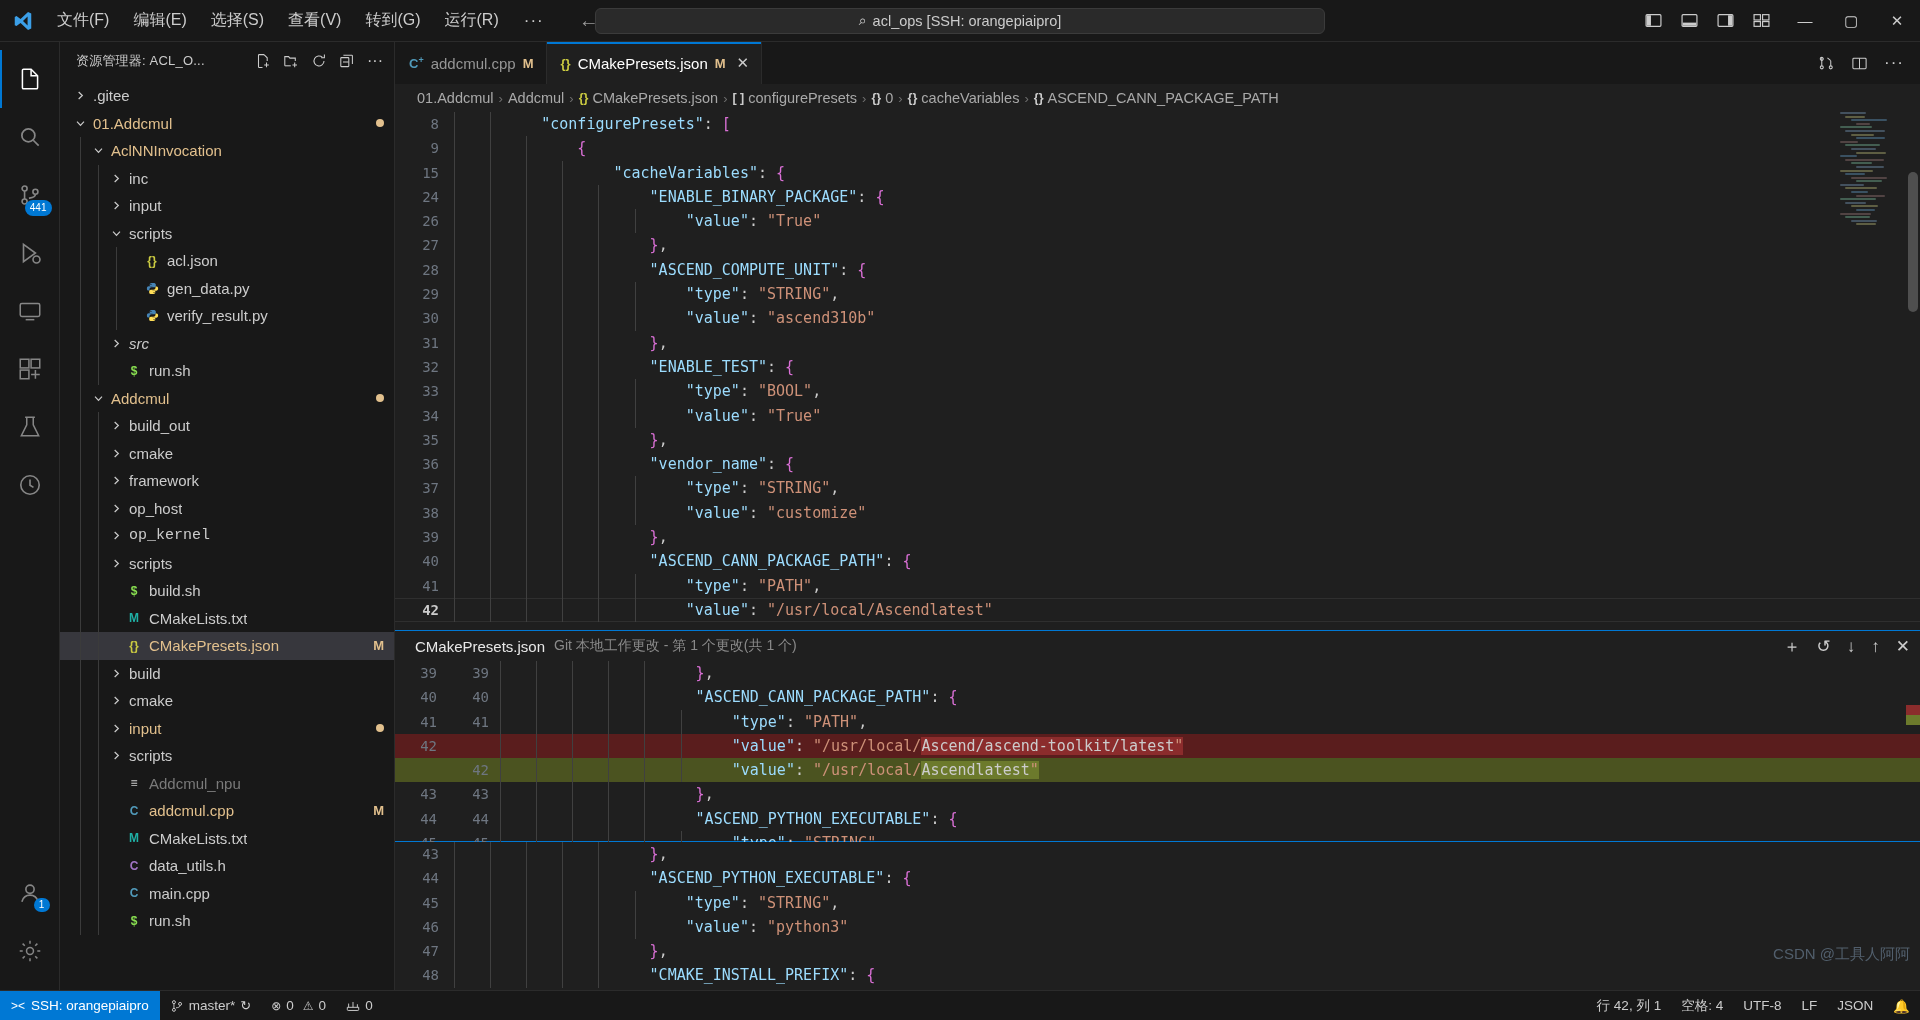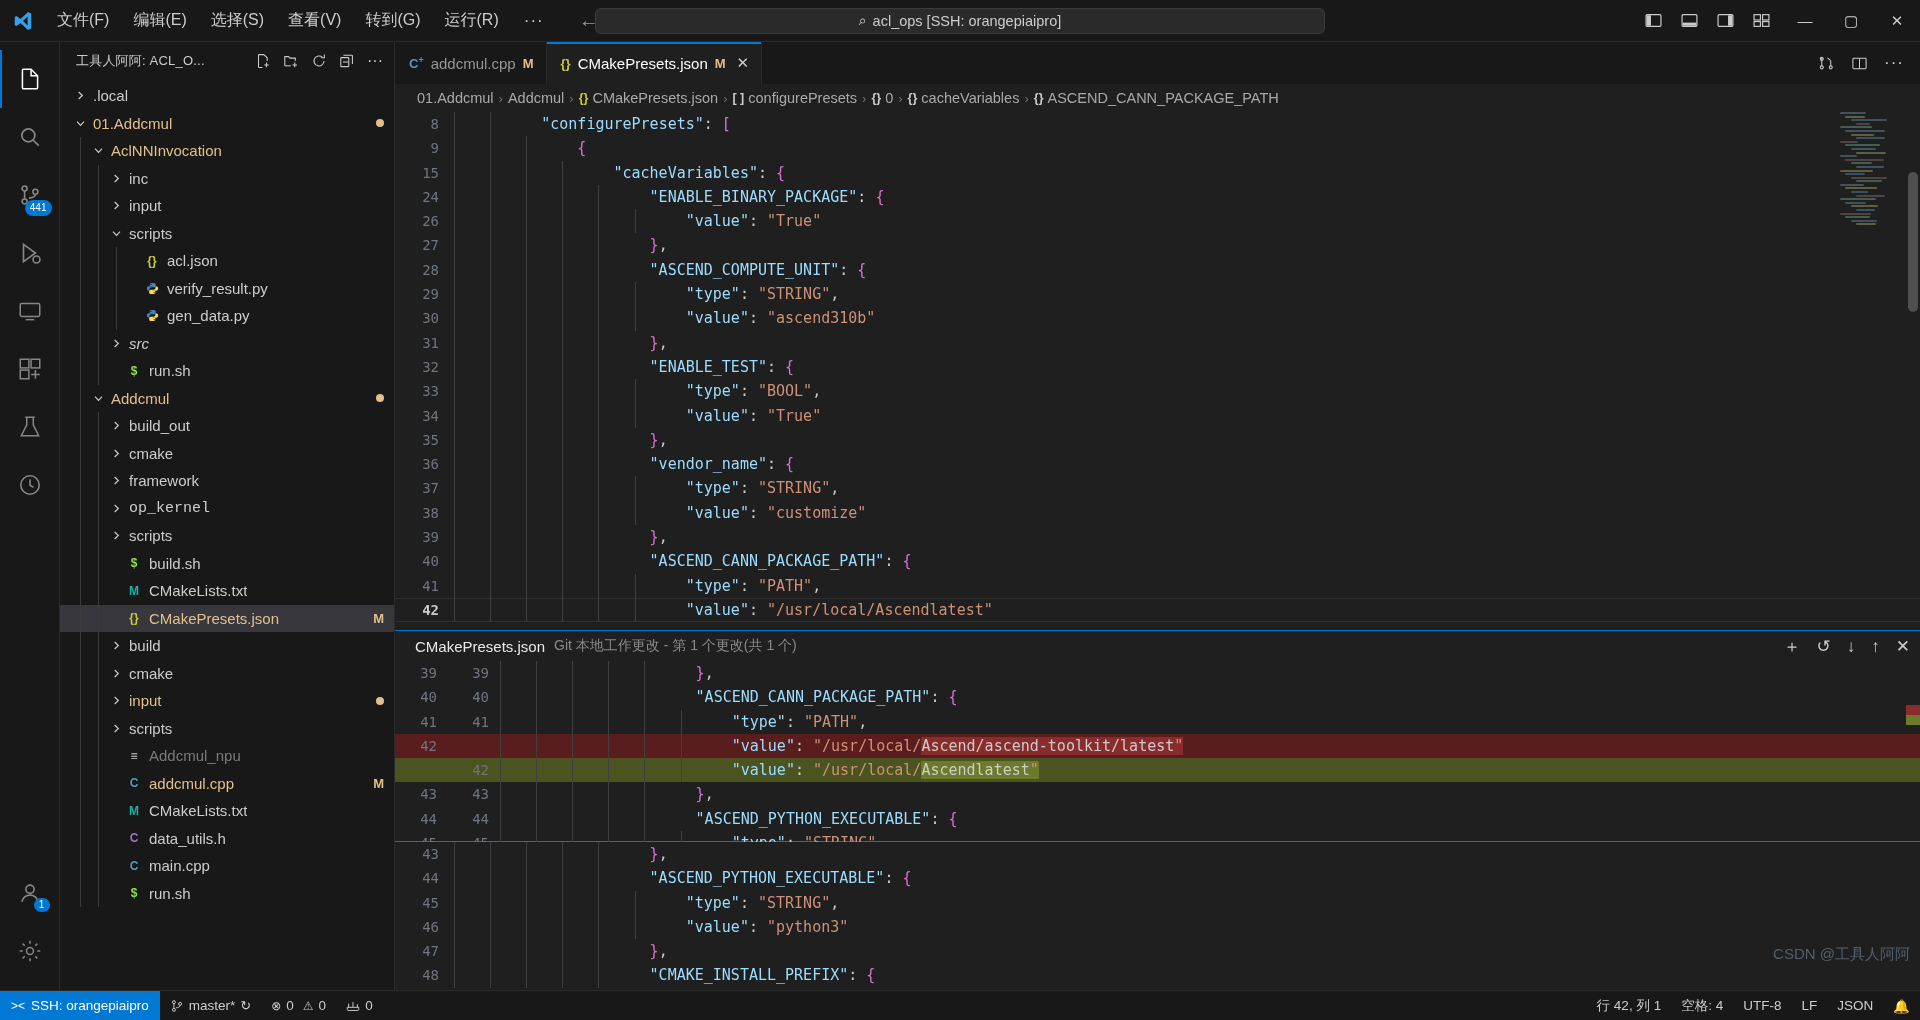--- a/index.html
+++ b/index.html
@@ -344,21 +344,21 @@
       <div class="act" style="margin-bottom:10px">
         <svg viewBox="0 0 24 24" fill="none" stroke="currentColor" stroke-width="1.4">
             <circle cx="12" cy="12" r="3.2"></circle>
             <path d="M12 2.5v2.8M12 18.7v2.8M2.5 12h2.8M18.7 12h2.8M5.2 5.2l2 2M16.8 16.8l2 2M18.8 5.2l-2 2M7.2 16.8l-2 2"></path>
           </svg>
       </div>
     </div>
 
     <div class="sidebar">
       <div class="sb-header">
-        <div class="sb-title">工具人阿阿: ACL_O...</div>
+        <div class="sb-title">资源管理器: ACL_O...</div>
         <div class="sb-act">
           <svg viewBox="0 0 16 16" fill="none" stroke="#cccccc" stroke-width="1.05">
               <path d="M9 1.6H4.2a.7.7 0 0 0-.7.7v11.4c0 .4.3.7.7.7h3.3"></path>
               <path d="M9 1.6l3.2 3.2V8"></path>
               <path d="M11.5 9.6v4.6M9.2 11.9h4.6"></path>
             </svg>
         </div>
         <div class="sb-act">
           <svg viewBox="0 0 16 16" fill="none" stroke="#cccccc" stroke-width="1.05">
               <path d="M1.8 12.8V3.6h3.8l1.3 1.5h5.4v3"></path>
@@ -381,21 +381,21 @@
         </div>
         <div class="sb-act" style="font-size:16px;color:#cccccc;">···</div>
       </div>
       <div class="tree" id="tree">
           <div class="row" style="padding-left: 12px;">
             <span class="chev">
               <svg viewBox="0 0 12 12" fill="none" stroke="#cccccc" stroke-width="1.3">
                 <path d="M4 2.2L8 6l-4 3.8"></path>
               </svg>
             </span>
-            <span class="lbl folder">.local</span>
+            <span class="lbl folder">.gitee</span>
           </div>
           <div class="row" style="padding-left: 12px;">
             <span class="chev">
               <svg viewBox="0 0 12 12" fill="none" stroke="#cccccc" stroke-width="1.3">
                 <path d="M2.2 4L6 8l3.8-4"></path>
               </svg>
             </span>
             <span class="lbl mod">01.Addcmul</span>
             <span class="dot"></span>
           </div>
@@ -450,34 +450,34 @@
             <div class="guide" style="left: 20px;"></div>
             <div class="guide" style="left: 38px;"></div>
             <div class="guide" style="left: 56px;"></div>
             <span class="chev"></span>
             <span class="fi py">
               <svg viewBox="0 0 16 16" width="13" height="13">
                 <path d="M7.9 1.2c-1.8 0-3.3.5-3.3 2v1.6h3.5v.5H3.3c-1.3 0-2.2 1-2.2 2.6 0 1.7.6 2.7 2 2.7h1.2V9c0-1.4 1.2-2.5 2.6-2.5h3.2c1.1 0 2-.9 2-2V3.2c0-1.3-1.3-2-2.7-2zM6.1 2.3c.4 0 .7.3.7.7s-.3.7-.7.7-.7-.3-.7-.7.3-.7.7-.7z" fill="#4584b6"></path>
                 <path d="M8.1 14.8c1.8 0 3.3-.5 3.3-2v-1.6H7.9v-.5h4.8c1.3 0 2.2-1 2.2-2.6 0-1.7-.6-2.7-2-2.7h-1.2V7c0 1.4-1.2 2.5-2.6 2.5H5.9c-1.1 0-2 .9-2 2v1.3c0 1.3 1.3 2 2.7 2zm1.8-1.1c-.4 0-.7-.3-.7-.7s.3-.7.7-.7.7.3.7.7-.3.7-.7.7z" fill="#ffde57"></path>
               </svg>
             </span>
-            <span class="lbl folder">verify_result.py</span>
+            <span class="lbl folder">gen_data.py</span>
           </div>
           <div class="row" style="padding-left: 66px;">
             <div class="guide" style="left: 20px;"></div>
             <div class="guide" style="left: 38px;"></div>
             <div class="guide" style="left: 56px;"></div>
             <span class="chev"></span>
             <span class="fi py">
               <svg viewBox="0 0 16 16" width="13" height="13">
                 <path d="M7.9 1.2c-1.8 0-3.3.5-3.3 2v1.6h3.5v.5H3.3c-1.3 0-2.2 1-2.2 2.6 0 1.7.6 2.7 2 2.7h1.2V9c0-1.4 1.2-2.5 2.6-2.5h3.2c1.1 0 2-.9 2-2V3.2c0-1.3-1.3-2-2.7-2zM6.1 2.3c.4 0 .7.3.7.7s-.3.7-.7.7-.7-.3-.7-.7.3-.7.7-.7z" fill="#4584b6"></path>
                 <path d="M8.1 14.8c1.8 0 3.3-.5 3.3-2v-1.6H7.9v-.5h4.8c1.3 0 2.2-1 2.2-2.6 0-1.7-.6-2.7-2-2.7h-1.2V7c0 1.4-1.2 2.5-2.6 2.5H5.9c-1.1 0-2 .9-2 2v1.3c0 1.3 1.3 2 2.7 2zm1.8-1.1c-.4 0-.7-.3-.7-.7s.3-.7.7-.7.7.3.7.7-.3.7-.7.7z" fill="#ffde57"></path>
               </svg>
             </span>
-            <span class="lbl folder">gen_data.py</span>
+            <span class="lbl folder">verify_result.py</span>
           </div>
           <div class="row" style="padding-left: 48px; font-style: italic;">
             <div class="guide" style="left: 20px;"></div>
             <div class="guide" style="left: 38px;"></div>
             <span class="chev">
               <svg viewBox="0 0 12 12" fill="none" stroke="#cccccc" stroke-width="1.3">
                 <path d="M4 2.2L8 6l-4 3.8"></path>
               </svg>
             </span>
             <span class="lbl folder">src</span>
@@ -521,20 +521,30 @@
           </div>
           <div class="row" style="padding-left: 48px;">
             <div class="guide" style="left: 20px;"></div>
             <div class="guide" style="left: 38px;"></div>
             <span class="chev">
               <svg viewBox="0 0 12 12" fill="none" stroke="#cccccc" stroke-width="1.3">
                 <path d="M4 2.2L8 6l-4 3.8"></path>
               </svg>
             </span>
             <span class="lbl folder">framework</span>
+          </div>
+          <div class="row" style="padding-left: 48px;">
+            <div class="guide" style="left: 20px;"></div>
+            <div class="guide" style="left: 38px;"></div>
+            <span class="chev">
+              <svg viewBox="0 0 12 12" fill="none" stroke="#cccccc" stroke-width="1.3">
+                <path d="M4 2.2L8 6l-4 3.8"></path>
+              </svg>
+            </span>
+            <span class="lbl folder">op_host</span>
           </div>
           <div class="row" style="padding-left: 48px; font-family: Liberation Mono, monospace;">
             <div class="guide" style="left: 20px;"></div>
             <div class="guide" style="left: 38px;"></div>
             <span class="chev">
               <svg viewBox="0 0 12 12" fill="none" stroke="#cccccc" stroke-width="1.3">
                 <path d="M4 2.2L8 6l-4 3.8"></path>
               </svg>
             </span>
             <span class="lbl folder">op_kernel</span>

